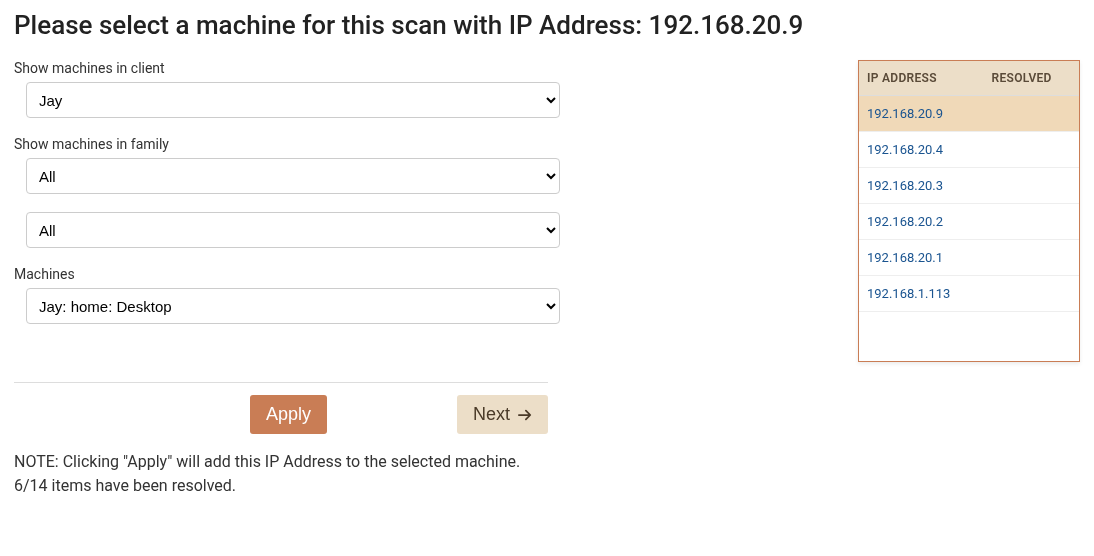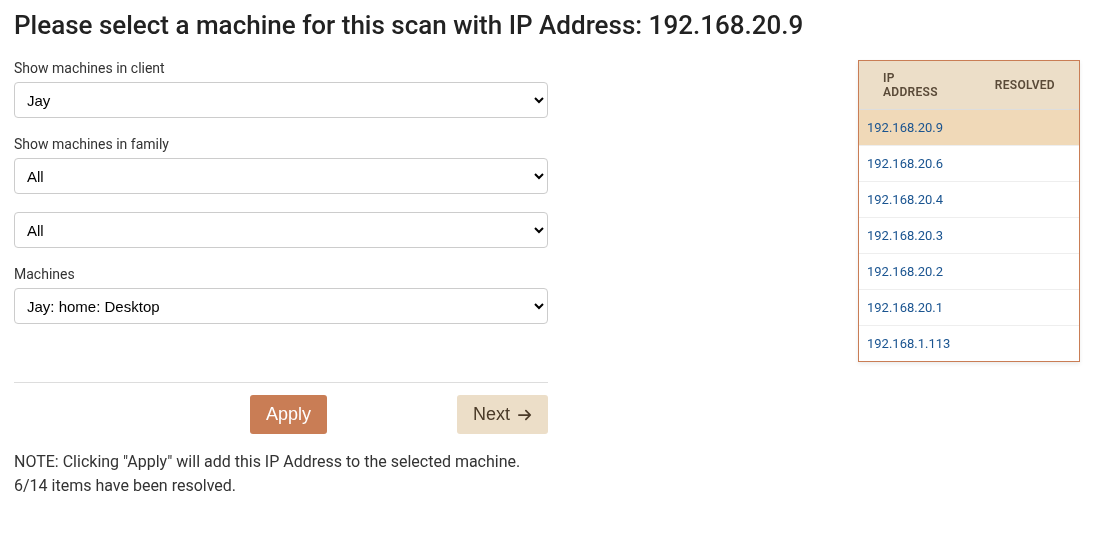--- a/index.html
+++ b/index.html
@@ -32,20 +32,21 @@
     }
     .select {
       width: 100%;
       padding: 7px 8px;
       font-size: 15px;
       border: 1px solid #ccc;
       border-radius: 4px;
       background: #fff;
       margin-bottom: 18px;
       height: 36px;
+      margin-left: 12px;
     }
     .hr {
       border: none;
       border-top: 1px solid #ddd;
       margin-top: 40px;
       margin-bottom: 12px;
     }
     .btn-row {
       display: flex;
       justify-content: space-between;
@@ -109,21 +110,21 @@
       border: 1px solid #ccc;
     }
     table {
       border-collapse: collapse;
       width: 100%;
       min-width: 206px;
     }
     th {
       background: #ecdec8;
       text-align: left;
-      padding: 10px 24px;
+      padding: 10px 8px;
       font-size: 12px;
       font-weight: 600;
       color: #5a4a38;
       letter-spacing: 0.3px;
       border-bottom: 1px solid #ddd;
     }
     td {
       padding: 10px 8px;
       font-size: 13px;
       color: #1a5490;
@@ -191,24 +192,20 @@
             <th>IP ADDRESS</th>
             <th>RESOLVED</th>
           </tr>
         </thead>
         <tbody id="ip-rows">
             <tr class="selected">
               <td>192.168.20.9</td>
               <td></td>
             </tr>
             <tr>
-              <td>192.168.20.6</td>
-              <td></td>
-            </tr>
-            <tr>
               <td>192.168.20.4</td>
               <td></td>
             </tr>
             <tr>
               <td>192.168.20.3</td>
               <td></td>
             </tr>
             <tr>
               <td>192.168.20.2</td>
               <td></td>

